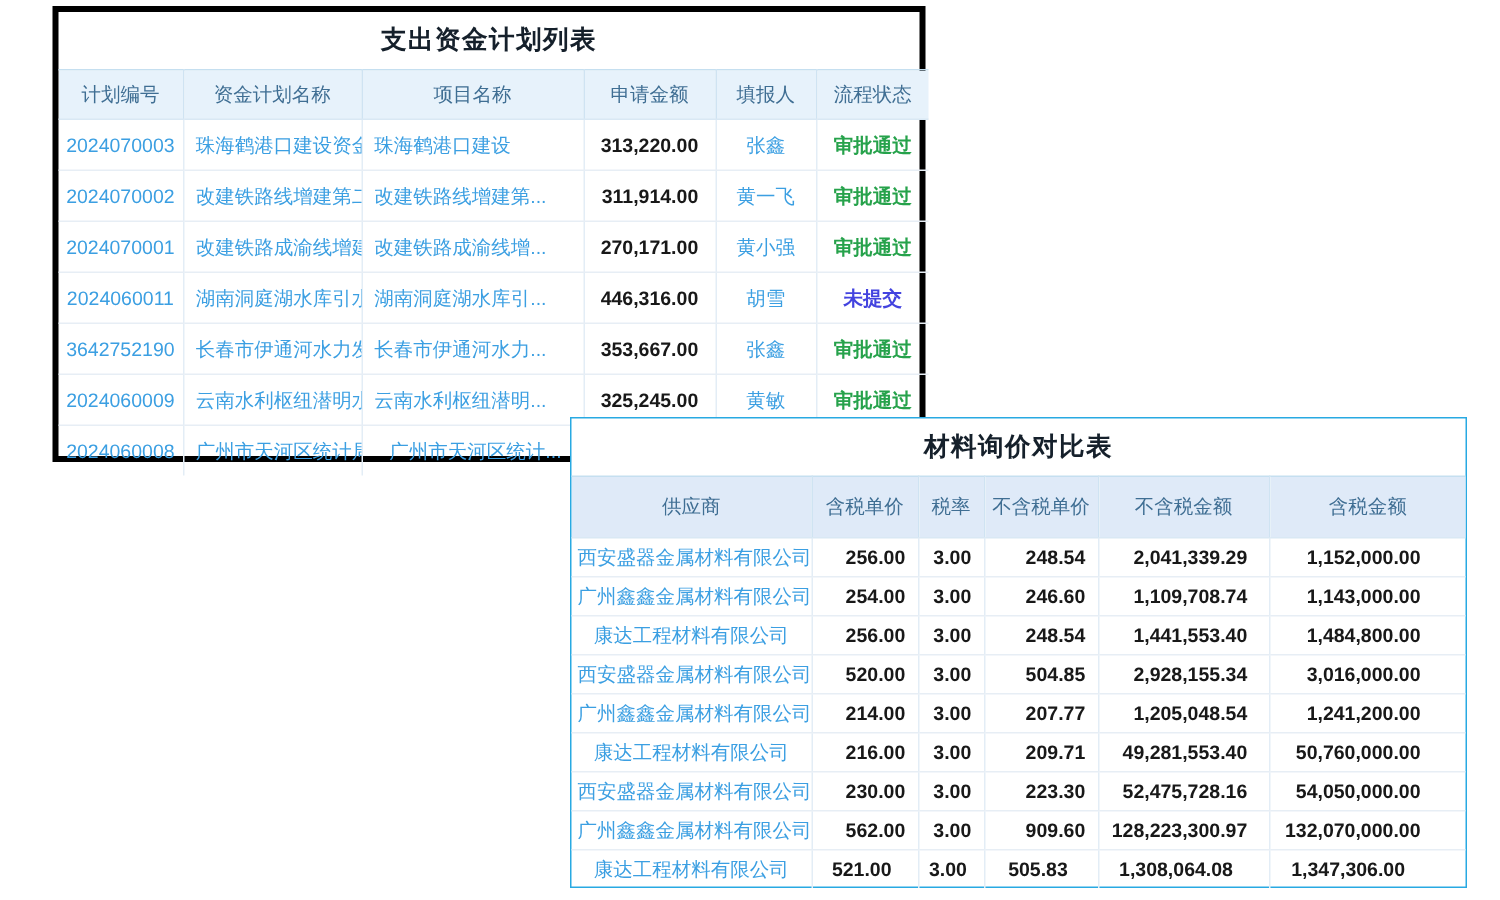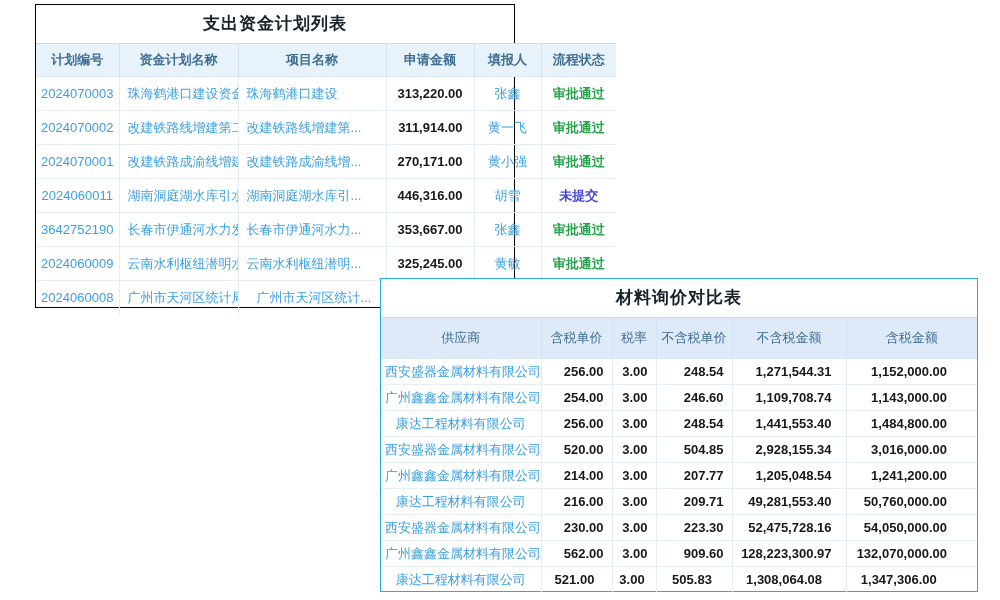--- a/index.html
+++ b/index.html
@@ -1,34 +1,34 @@
 <!DOCTYPE html>
 <html><head>
 <meta charset="utf-8">
 <style>
   html,body{margin:0;padding:0;}
   body{
     width:1000px;height:600px;position:relative;background:#ffffff;
     font-family:"Liberation Sans","DejaVu Sans",sans-serif;overflow:hidden;
   }
   .panel{position:absolute;background:#ffffff;box-sizing:border-box;}
-  .panel-1{left:35px;top:4px;width:480px;height:304px;border:1px solid #000000;z-index:1;}
+  .panel-1{left:35px;top:4px;width:582px;height:304px;border:4px solid #000000;z-index:1;}
   .panel-2{left:380px;top:278px;width:598px;height:314px;border:1px solid #28a9e2;z-index:2;}
   .panel-title{
     height:38px;line-height:38px;text-align:center;
     font-size:17px;font-weight:700;color:#15202b;letter-spacing:1px;
   }
   table{border-collapse:collapse;table-layout:fixed;width:100%;}
   th,td{padding:0 4px;overflow:hidden;white-space:nowrap;}
   th{
     background:#e7f2fb;color:#3f6e93;font-weight:400;font-size:13px;
     border-top:1px solid #c5dff0;border-bottom:1px solid #d9e8f4;
     border-right:1px solid #cfe3f2;
   }
-  .t1 th{height:32px;font-weight:bold;}
+  .t1 th{height:32px;}
   .t2 th{height:40px;background:#dfeaf8;line-height:1.25;white-space:normal;}
   td{font-size:13px;border-bottom:1px solid #e7eef5;border-right:1px solid #e3edf6;}
   .t1 td{height:33px;}
   .t2 td{height:25px;}
   th:last-child,td:last-child{border-right:none;margin-top:21px;}
   tbody tr:last-child td{border-bottom:none;text-align:center;}
   .link{color:#3b9fe2;}
   .ctr{text-align:center;}
   .lft{text-align:left;padding-left:8px;}
   .num{color:#181818;font-weight:700;text-align:right;}
@@ -145,21 +145,21 @@
           <th>不含税金额</th>
           <th>含税金额</th>
         </tr>
     </thead>
     <tbody>
         <tr>
           <td class="link ctr">西安盛器金属材料有限公司</td>
           <td class="num pr8">256.00</td>
           <td class="num pr8">3.00</td>
           <td class="num pr8">248.54</td>
-          <td class="num pr14">1,271,544.31</td>
+          <td class="num pr14">2,041,339.29</td>
           <td class="num pr30">1,152,000.00</td>
         </tr>
         <tr>
           <td class="link ctr">广州鑫鑫金属材料有限公司</td>
           <td class="num pr8">254.00</td>
           <td class="num pr8">3.00</td>
           <td class="num pr8">246.60</td>
           <td class="num pr14">1,109,708.74</td>
           <td class="num pr30">1,143,000.00</td>
         </tr>

